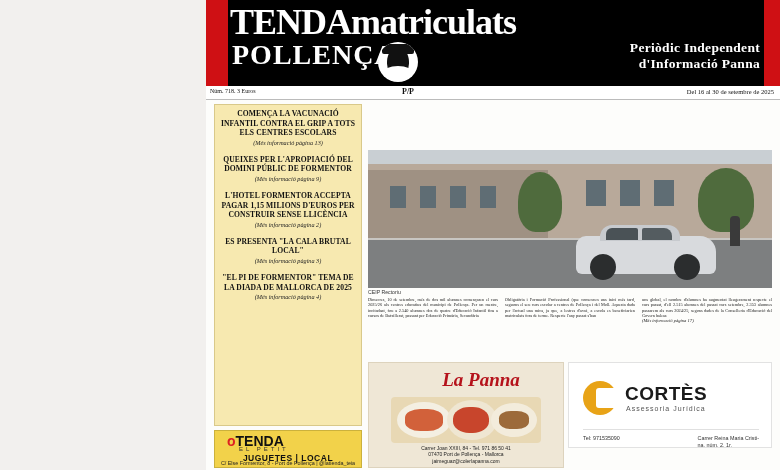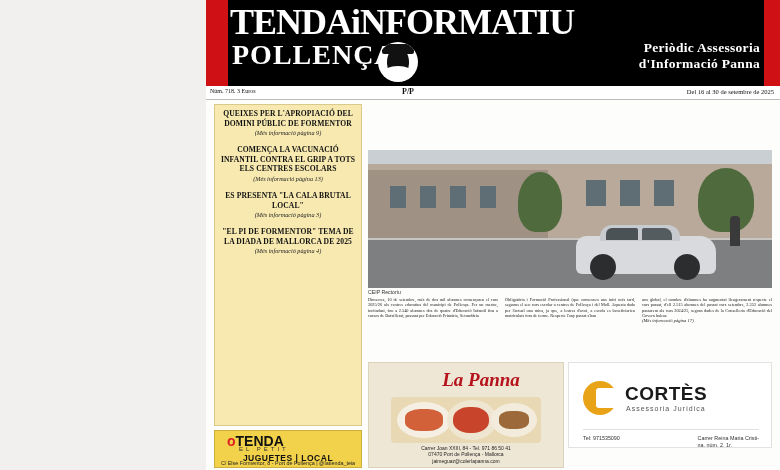--- a/index.html
+++ b/index.html
@@ -321,48 +321,52 @@
 
 <div class="page">
 
   <div class="leftmargin"></div>
   <div class="sheet"></div>
 
   <div class="masthead">
     <div class="mast-red"></div>
     <div class="mast-red2"></div>
     <div class="mast-title">
-      <span>TENDA</span><span>iNFORMATIU</span>
+      <span>TENDA</span><span>matriculats</span>
     </div>
     <div class="mast-sub">POLLENÇA</div>
     <div class="mast-slogan">
-      <div>Periòdic Assessoria</div>
+      <div>Periòdic Independent</div>
       <div>d'Informació   Panna</div>
     </div>
     <div class="mast-logo">
       <div class="face"></div>
       <div class="hat"></div>
       <div class="chin"></div>
     </div>
   </div>
 
   <div class="infobar">
     <div class="issue">Núm. 718. 3 Euros</div>
     <div class="pip">P/P</div>
     <div class="dates">Del 16 al 30 de setembre de 2025</div>
   </div>
 
   <div class="idxcol">
     <div class="idx-item">
+      <div class="idx-title">COMENÇA LA VACUNACIÓ INFANTIL CONTRA EL GRIP A TOTS ELS CENTRES ESCOLARS</div>
+      <div class="idx-ref">(Més informació pàgina 13)</div>
+    </div>
+    <div class="idx-item">
       <div class="idx-title">QUEIXES PER L'APROPIACIÓ DEL DOMINI PÚBLIC DE FORMENTOR</div>
       <div class="idx-ref">(Més informació pàgina 9)</div>
     </div>
     <div class="idx-item">
-      <div class="idx-title">COMENÇA LA VACUNACIÓ INFANTIL CONTRA EL GRIP A TOTS ELS CENTRES ESCOLARS</div>
-      <div class="idx-ref">(Més informació pàgina 13)</div>
+      <div class="idx-title">L'HOTEL FORMENTOR ACCEPTA PAGAR 1,15 MILIONS D'EUROS PER CONSTRUIR SENSE LLICÈNCIA</div>
+      <div class="idx-ref">(Més informació pàgina 2)</div>
     </div>
     <div class="idx-item">
       <div class="idx-title">ES PRESENTA "LA CALA BRUTAL LOCAL"</div>
       <div class="idx-ref">(Més informació pàgina 3)</div>
     </div>
     <div class="idx-item">
       <div class="idx-title">"EL PI DE FORMENTOR" TEMA DE LA DIADA DE MALLORCA DE 2025</div>
       <div class="idx-ref">(Més informació pàgina 4)</div>
     </div>
   </div>

